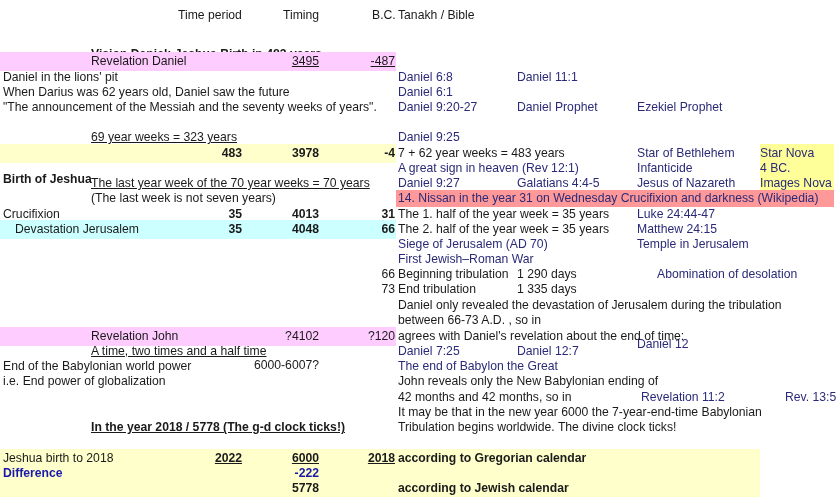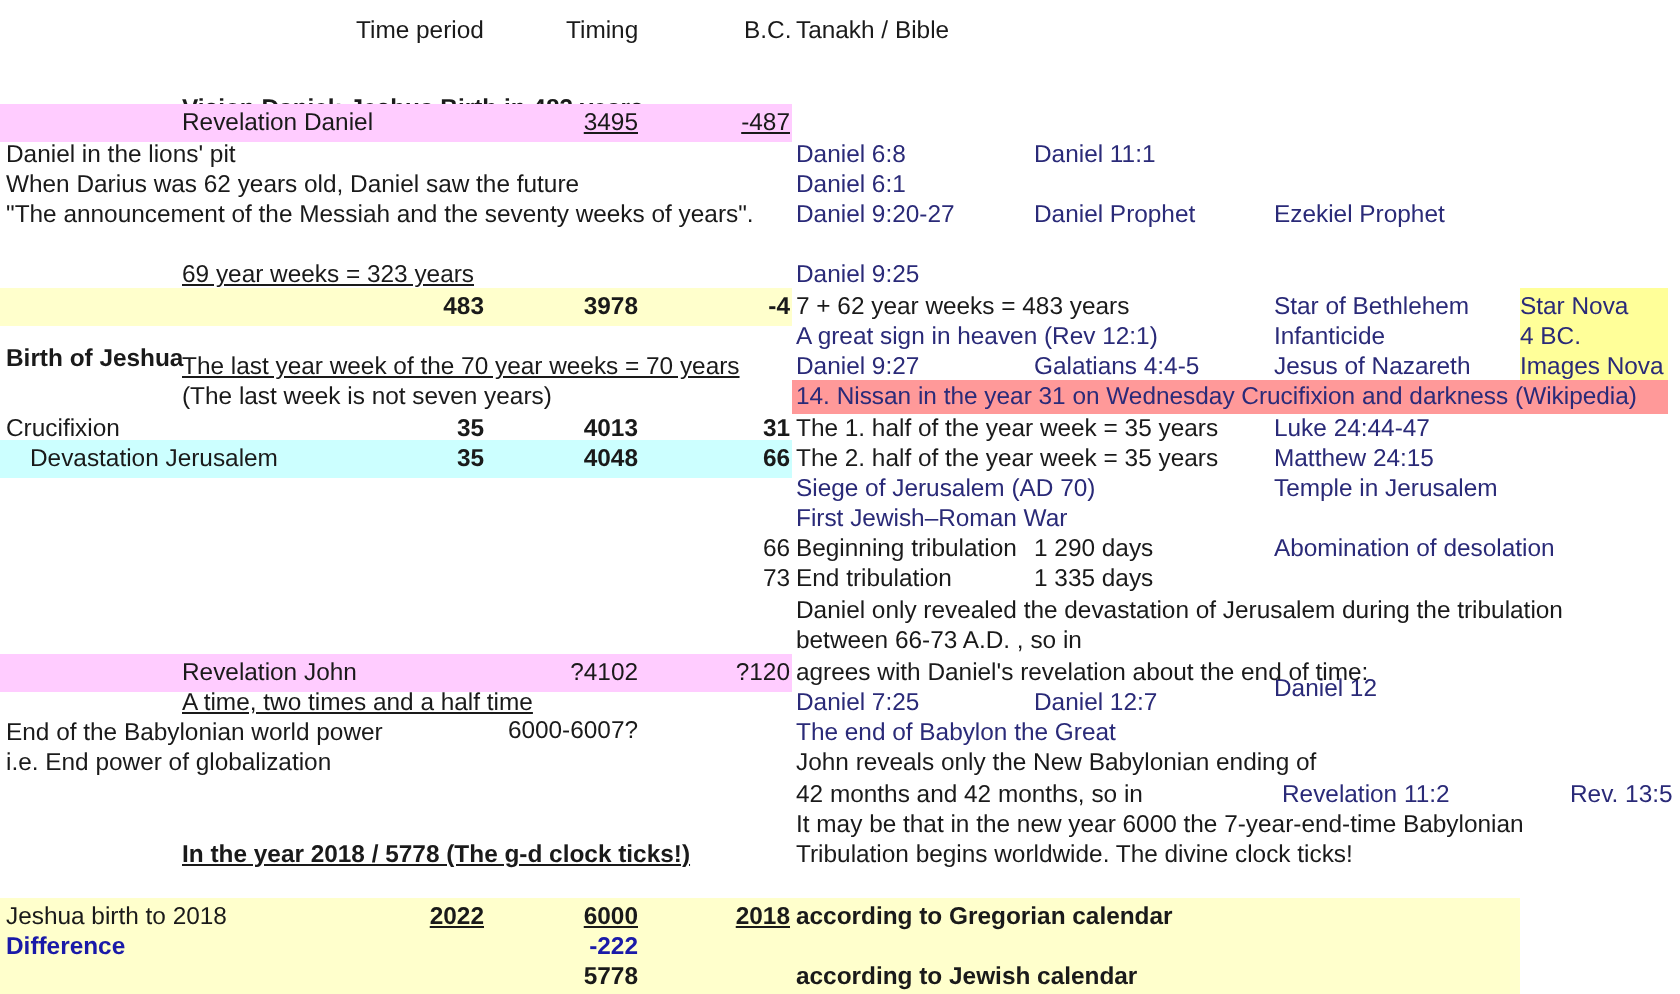--- a/index.html
+++ b/index.html
@@ -89,21 +89,21 @@
 <div class="t blue" style="left:637px;top:220px;">Matthew 24:15</div>
 
 <div class="t blue" style="left:398px;top:235px;">Siege of Jerusalem (AD 70)</div>
 <div class="t blue" style="left:637px;top:235px;">Temple in Jerusalem</div>
 
 <div class="t blue" style="left:398px;top:250px;">First Jewish–Roman War</div>
 
 <div class="t r" style="left:340px;top:265px;width:55px;">66</div>
 <div class="t" style="left:398px;top:265px;">Beginning tribulation</div>
 <div class="t" style="left:517px;top:265px;">1 290 days</div>
-<div class="t blue" style="left:637px;top:265px;">Abomination of desolation</div>
+<div class="t blue" style="left:657px;top:265px;">Abomination of desolation</div>
 
 <div class="t r" style="left:340px;top:280px;width:55px;">73</div>
 <div class="t" style="left:398px;top:280px;">End tribulation</div>
 <div class="t" style="left:517px;top:280px;">1 335 days</div>
 
 <div class="t" style="left:398px;top:296px;">Daniel only revealed the devastation of Jerusalem during the tribulation</div>
 
 <div class="t" style="left:398px;top:311px;">between 66-73 A.D. , so in</div>
 <div class="t blue" style="left:637px;top:311px;margin-top:24px;">Daniel 12</div>
 

